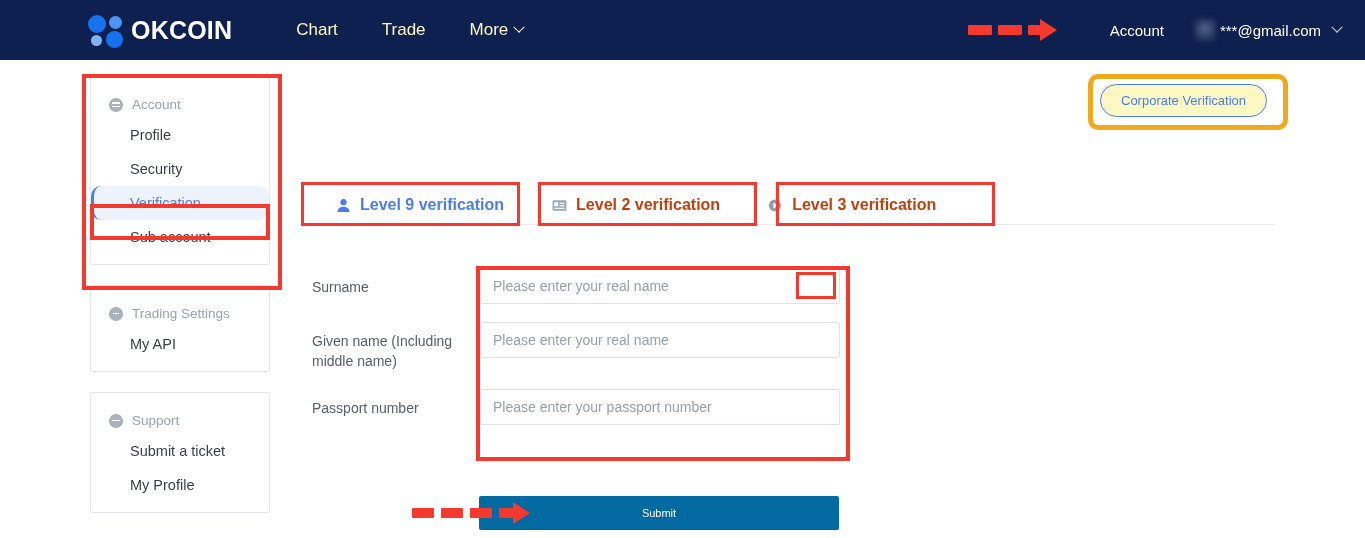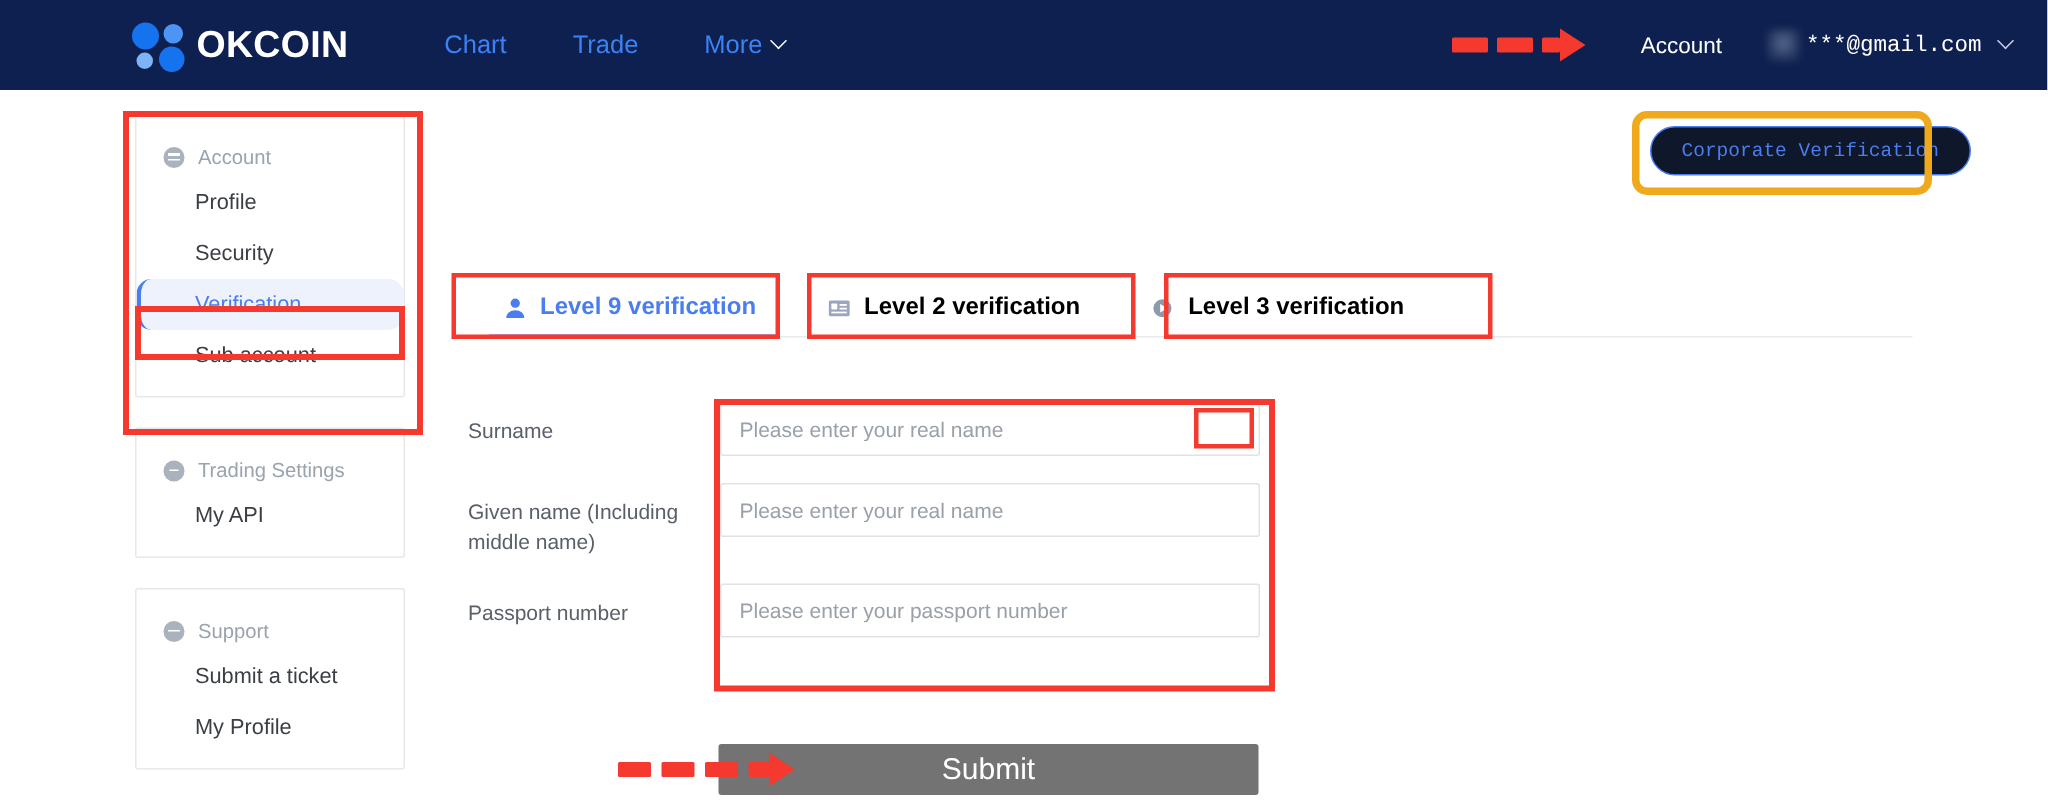--- a/index.html
+++ b/index.html
@@ -25,40 +25,40 @@
   .dot-a { left: 0px;  top: 2px;  width: 18px; height: 18px; background: #1673f0; }
   .dot-b { left: 21px; top: 3px;  width: 13px; height: 13px; background: #4d95f5; }
   .dot-c { left: 3px;  top: 22px; width: 11px; height: 11px; background: #7fb3f7; }
   .dot-d { left: 18px; top: 18px; width: 17px; height: 17px; background: #1673f0; }
   .brand-name {
     color: #ffffff; font-size: 25px; font-weight: bold;
     letter-spacing: .2px; margin-left: 1px;
   }
   .nav-links { display: flex; align-items: center; margin-left: 42px; }
   .nav-link {
-    color: #3b82f6; font-size: 17px; padding: 0 22px;
+    color: #fef9c3; font-size: 17px; padding: 0 22px;
     text-decoration: none; cursor: pointer; white-space: nowrap;
     display: flex; align-items: center; gap: 7px;
   }
   .chev {
     display: inline-block; width: 8px; height: 8px;
     border-right: 1.6px solid #ffffff; border-bottom: 1.6px solid #ffffff;
     transform: rotate(45deg) translate(-2px,-2px);
   }
   .nav-right {
     position: absolute; right: 0; top: 0; height: 60px;
     display: flex; align-items: center; padding-right: 24px;
   }
   .nav-account {
     color: #ffffff; font-size: 15px; cursor: pointer;
     text-decoration: none; white-space: nowrap;
   }
   .nav-user {
     display: flex; align-items: center; gap: 8px;
-    margin-left: 30px; cursor: pointer; font-family: Liberation Mono, monospace;
+    margin-left: 30px; cursor: pointer;
   }
   .avatar-blur {
     width: 22px; height: 22px; border-radius: 4px;
     background: radial-gradient(circle at 50% 45%, #57698f 0%, #2b3c66 55%, #15254f 100%);
     filter: blur(2.4px);
   }
   .nav-email { color: #ffffff; font-size: 15px; white-space: nowrap; margin-left: -4px; }
   .chev-sm {
     width: 8px; height: 8px; display: inline-block; margin-left: 4px;
     border-right: 1.5px solid #c9d3e6; border-bottom: 1.5px solid #c9d3e6;
@@ -101,31 +101,31 @@
   
   .main { position: absolute; left: 312px; top: 82px; width: 965px; }
   .page-title { font-size: 24px; font-weight: bold; color: #1b1d21; }
   .page-desc { font-size: 13.5px; color: #82878f; margin-top: 16px; }
   .divider { height: 1px; background: #eceef0; margin-top: 24px; width: 963px; }
 
   .corp-wrap { position: absolute; left: 1100px; top: 84px; }
   .corp-btn {
     display: inline-flex; align-items: center; justify-content: center;
     padding: 8px 20px; border: 1px solid #4a7ef0; border-radius: 19px;
-    color: #4a7ef0; background: #0f172a; font-size: 13px;
-    cursor: pointer; white-space: nowrap; font-family: Liberation Mono, monospace;
+    color: #4a7ef0; background: #fef9c3; font-size: 13px;
+    cursor: pointer; white-space: nowrap;
   }
 
   
   .tabs { position: absolute; left: 312px; top: 184px; width: 963px; }
   .tabrow { display: flex; align-items: flex-end; height: 40px; }
   .tab {
     display: flex; align-items: center; gap: 9px;
     padding: 0 24px 10px 24px; font-size: 16px; font-weight: bold;
-    color: #000000; cursor: pointer; white-space: nowrap;
+    color: #c2410c; cursor: pointer; white-space: nowrap;
   }
   .tab.active { color: #4a7ef0; }
   .tabline { height: 1px; background: #e8eaec; width: 963px; }
   .tab-underline {
     position: absolute; left: 14px; bottom: 0; height: 2px;
     width: 193px; background: #4a7ef0;
   }
 
   .ico { flex: 0 0 auto; display: block; }
 
@@ -155,22 +155,22 @@
     filter: blur(2.6px);
   }
   .caret {
     position: absolute; right: 12px; top: 15px;
     width: 0; height: 0; border-left: 5px solid transparent;
     border-right: 5px solid transparent; border-top: 6px solid #5c636d;
   }
 
   .submit-wrap { position: absolute; left: 479px; top: 496px; }
   .submit-btn {
-    width: 360px; height: 34px; background: #737373; border: none;
-    border-radius: 2px; color: #ffffff; font-size: 20px; cursor: pointer;
+    width: 360px; height: 34px; background: #0369a1; border: none;
+    border-radius: 2px; color: #ffffff; font-size: 11px; cursor: pointer;
     font-family: "Liberation Sans", sans-serif;
   }
 
   
   .anno { position: absolute; pointer-events: none; }
   .box-red   { border: 4px solid #f5392e; }
   .box-red-t { border: 3px solid #f5392e; }
   .box-orange{ border: 5px solid #f0a91d; border-radius: 10px; }
 
   .arrow { position: absolute; pointer-events: none; height: 10px; }

